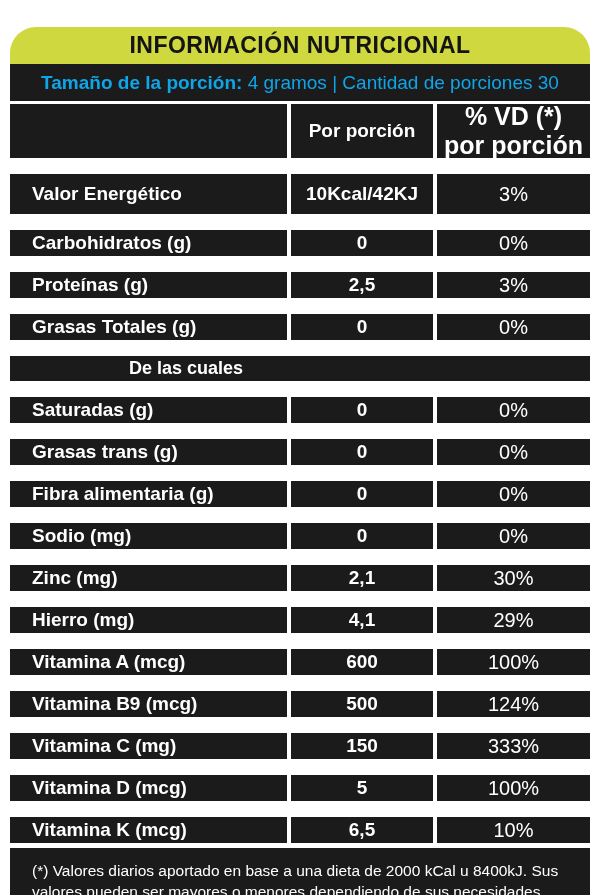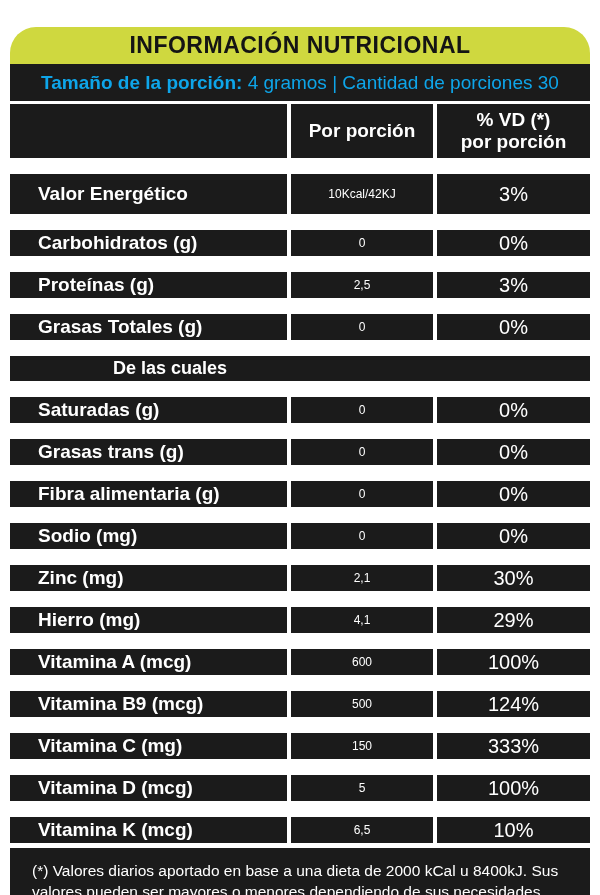--- a/index.html
+++ b/index.html
@@ -52,39 +52,40 @@
   .row {
     display: flex;
     gap: 4px;
   }
   .cell {
     background: #1b1b1b;
     color: #ffffff;
     display: flex;
     align-items: center;
   }
-  .c1 { flex: 0 0 277px; padding-left: 28px; box-sizing: border-box; font-weight: bold; font-size: 19px; }
-  .c2 { flex: 0 0 142px; justify-content: center; font-size: 12px; font-weight: normal; }
+  .c1 { flex: 0 0 277px; padding-left: 22px; box-sizing: border-box; font-weight: bold; font-size: 19px; }
+  .c2 { flex: 0 0 142px; justify-content: center; font-size: 19px; font-weight: bold; }
   .c3 { flex: 1; justify-content: center; font-size: 20px; font-weight: normal; }
   .row-std .cell { height: 26px; }
   .row-first .cell { height: 40px; }
   .row-header .cell { height: 54px; }
   .row-header .c2 { font-weight: bold; font-size: 19px; }
-  .row-header .c3 { font-weight: bold; font-size: 19px; flex-direction: column; justify-content: center; line-height: 1.15; }
+  .row-header .c3 { font-weight: bold; font-size: 25px; flex-direction: column; justify-content: center; line-height: 1.15; }
   .row-header .c1 { font-weight: normal; }
   .row-section .cell {
     height: 25px;
     flex: 1;
     font-weight: bold;
     font-size: 18px;
   }
   .row-section .inner {
     width: 320px;
     text-align: center;
     display: block;
+    padding-left: 16px;
   }
   
   .footer {
     margin-top: 5px;
     background: #1b1b1b;
     color: #ffffff;
     border-radius: 0 0 30px 30px;
     padding: 13px 22px 15px 22px;
     box-sizing: border-box;
     font-size: 15.5px;

